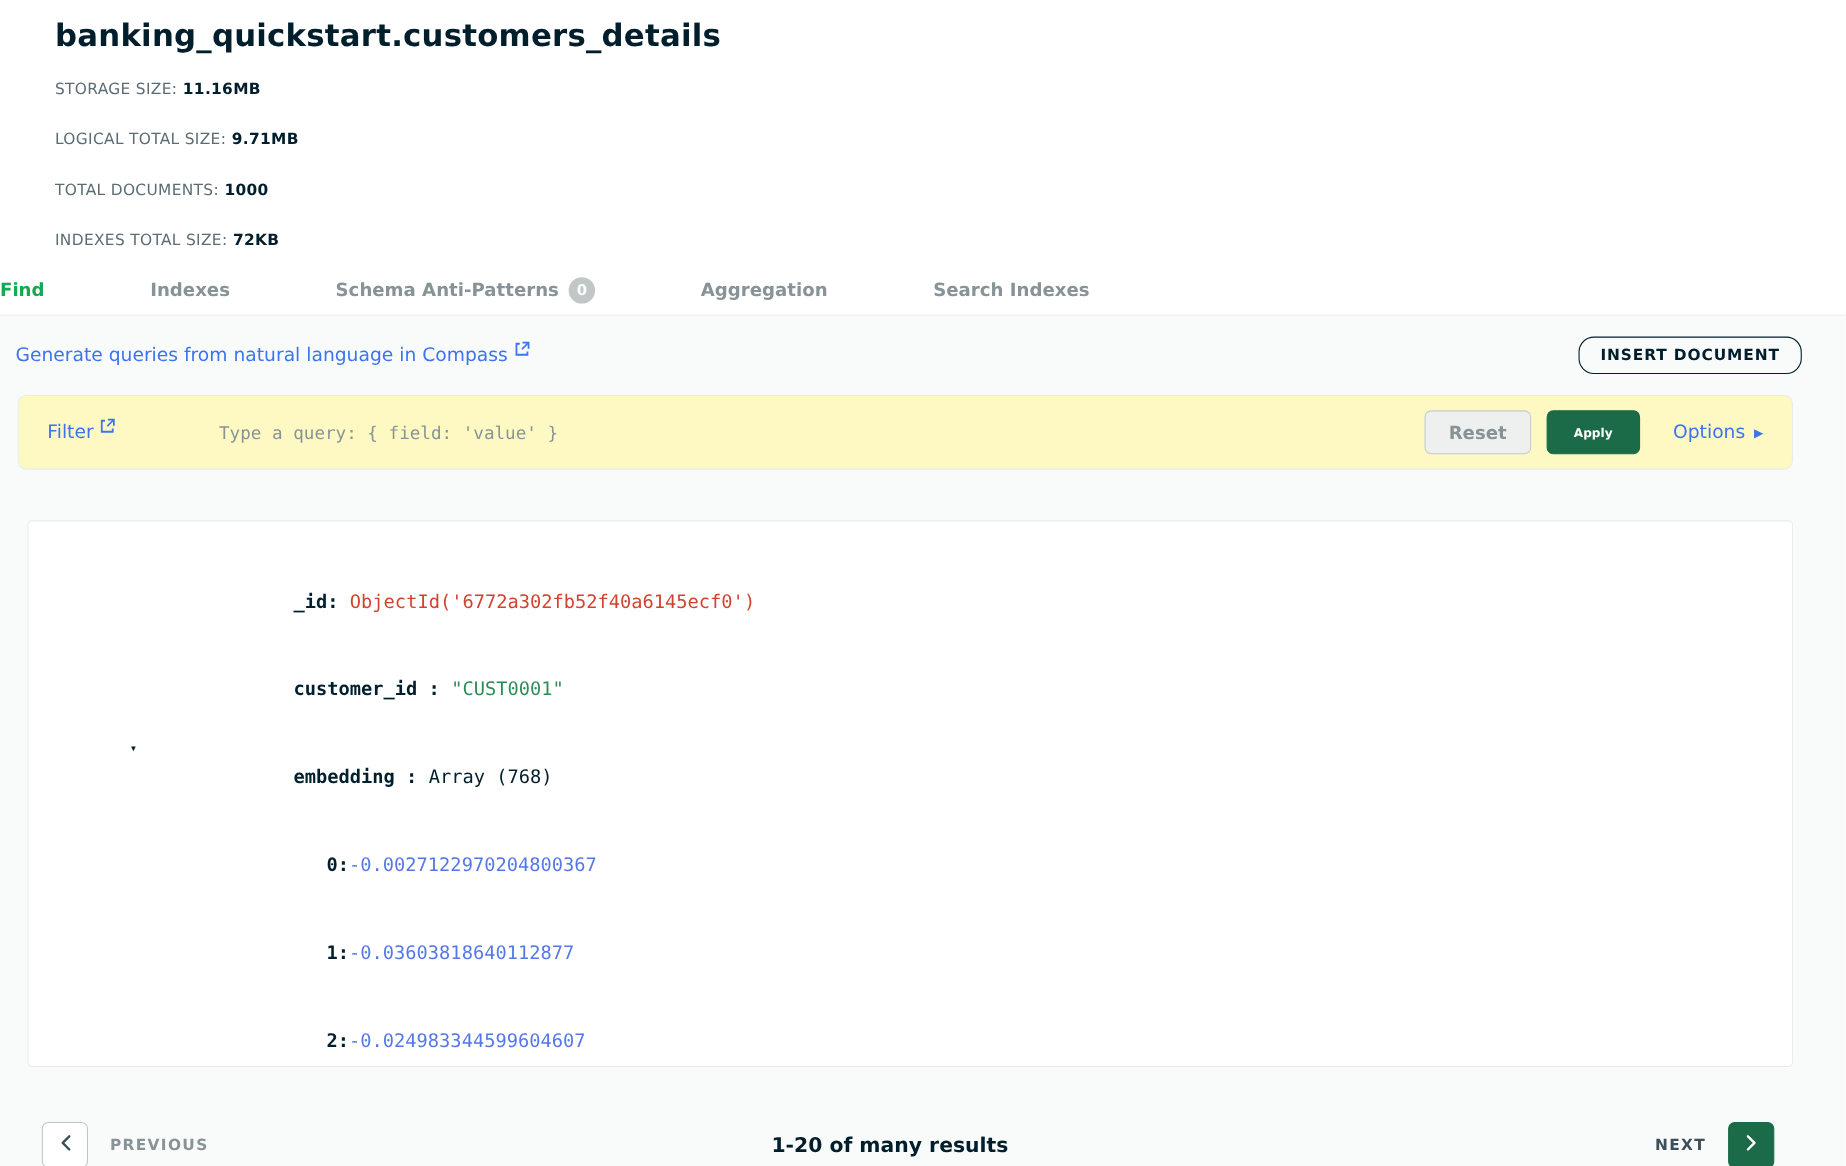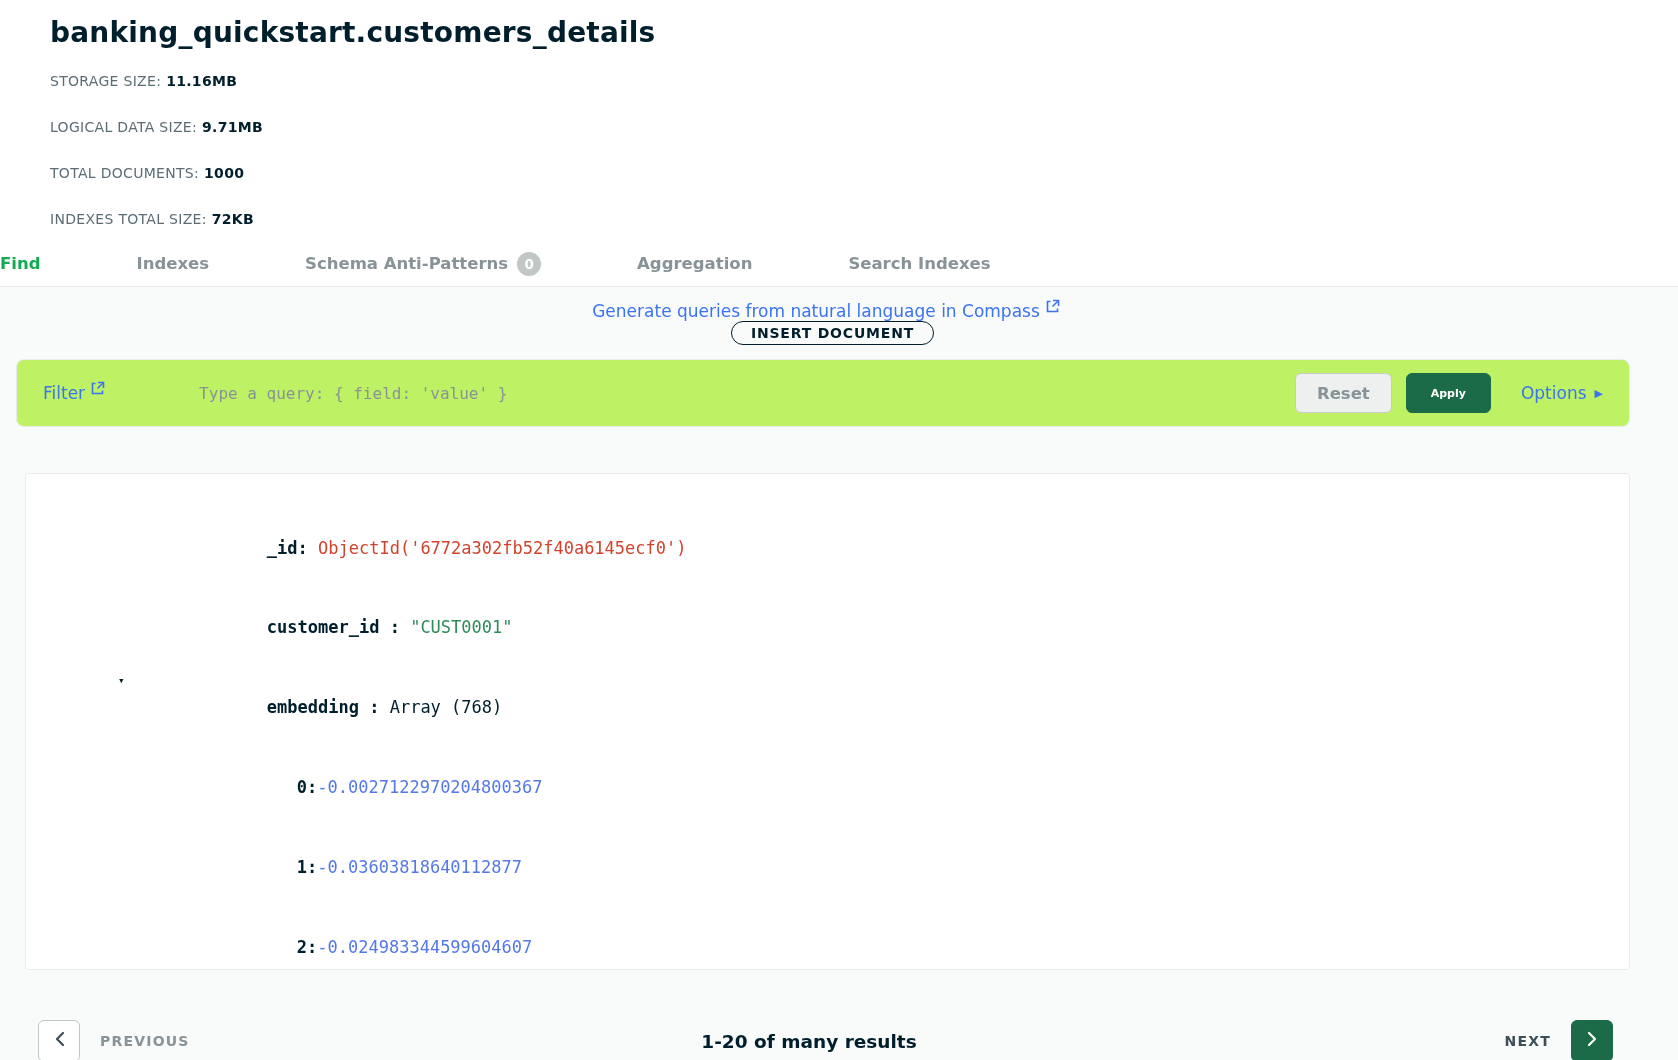--- a/index.html
+++ b/index.html
@@ -18,27 +18,27 @@
 
   
   .tabs { display:flex; gap:96px; align-items:center; height:46px; margin-top:14px; border-bottom:1px solid var(--border,#E8EDEB); }
   .tab { display:flex; align-items:center; gap:9px; font-size:16.5px; font-weight:600; color:var(--text_gray,#889397); cursor:pointer; white-space:nowrap; }
   .tab.active { color:var(--accent_green,#13AA52); font-weight:700; }
   .tab-badge { width:24px; height:24px; border-radius:50%; background:#C1C7C6; color:#fff; font-size:13.5px; font-weight:700; display:flex; align-items:center; justify-content:center; }
 
   
   .section { background:var(--bg_section,#F9FBFA); height:852px; padding-top:14px; }
 
-  .toolbar { display:flex; align-items:center; justify-content:space-between; padding:0 40px 0 14px; height:44px;flex-direction:column; }
+  .toolbar { display:flex; align-items:center; justify-content:space-between; padding:0 40px 0 14px; height:44px; }
   .gen-link { display:flex; align-items:center; gap:5px; color:var(--link_blue,#3B74F0); font-size:17px; cursor:pointer; }
   .ext-ico { display:inline-block; margin-top:-6px; }
   .insert-btn { background:transparent; border:1px solid #001E2B; border-radius:14px; height:34px; padding:0 19px; font-family:inherit; font-size:14px; font-weight:700; letter-spacing:.8px; color:var(--text_dark,#001E2B); cursor:pointer;margin-left:13px; }
 
   
-  .filter-card { margin:14px 48px 0 16px; height:68px; background:#bef264; border:1px solid var(--border,#E8EDEB); border-radius:8px; display:flex; align-items:center; padding:0 26px 0 26px; }
+  .filter-card { margin:14px 48px 0 16px; height:68px; background:#fef9c3; border:1px solid var(--border,#E8EDEB); border-radius:8px; display:flex; align-items:center; padding:0 26px 0 26px; }
   .filter-link { display:flex; align-items:center; gap:5px; color:var(--link_blue,#3B74F0); font-size:17px; cursor:pointer; }
   .query-input { flex:1; margin-left:94px; border:none; outline:none; background:transparent; font-family:"DejaVu Sans Mono","Liberation Mono",monospace; font-size:16px; color:var(--text_dark,#001E2B); }
   .query-input::placeholder { color:#889397; }
   .reset-btn { height:40px; padding:0 21px; background:#EDF0EF; border:1px solid #C6CCCB; border-radius:6px; font-family:inherit; font-size:16.5px; font-weight:600; color:var(--text_gray,#889397); cursor:default; }
   .apply-btn { height:40px; padding:0 24px; margin-left:14px; background:var(--button_green,#1C6B48); border:1px solid var(--button_green,#1C6B48); border-radius:6px; font-family:inherit; font-size:11px; font-weight:600; color:#fff; cursor:pointer; }
   .options-link { display:flex; align-items:center; gap:8px; margin-left:30px; color:var(--link_blue,#3B74F0); font-size:17px; cursor:pointer; }
   .options-arrow { font-size:11px; }
 
   
   .doc-card { margin:46px 48px 0 25px; height:497px; background:#fff; border:1px solid var(--border,#E8EDEB); border-radius:4px; overflow:hidden; padding:34px 0 0 118px; font-family:"DejaVu Sans Mono","Liberation Mono",monospace; font-size:17px; line-height:26.6px; color:var(--text_dark,#001E2B); }
@@ -73,21 +73,21 @@
     <div class="coll-title">banking_quickstart.customers_details</div>
   </div>
 
   <div class="stats">
 
       <div class="stat">
         <span class="stat-label">STORAGE SIZE:</span><span class="stat-value">11.16MB</span>
       </div>
 
       <div class="stat">
-        <span class="stat-label">LOGICAL DATA SIZE:</span><span class="stat-value">9.71MB</span>
+        <span class="stat-label">LOGICAL TOTAL SIZE:</span><span class="stat-value">9.71MB</span>
       </div>
 
       <div class="stat">
         <span class="stat-label">TOTAL DOCUMENTS:</span><span class="stat-value">1000</span>
       </div>
 
       <div class="stat">
         <span class="stat-label">INDEXES TOTAL SIZE:</span><span class="stat-value">72KB</span>
       </div>
     </div>

